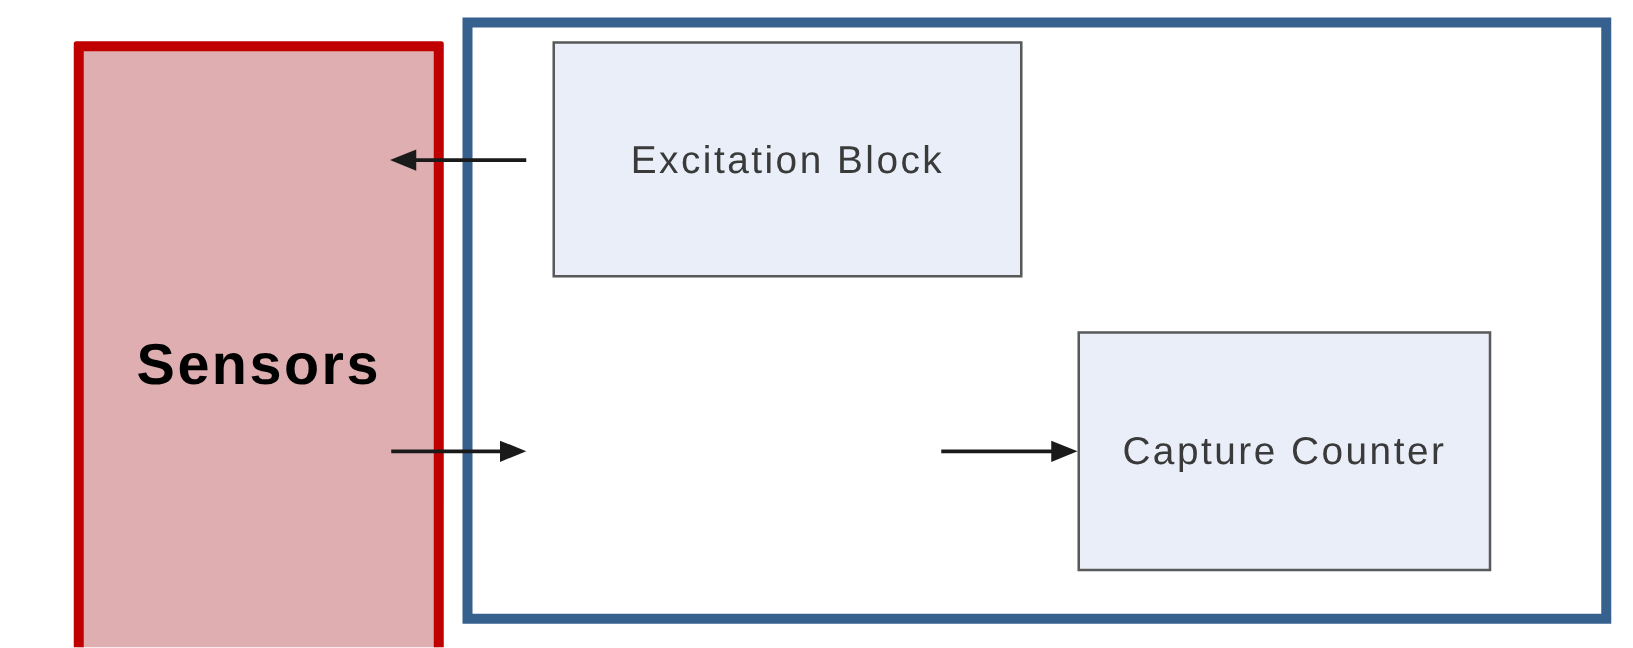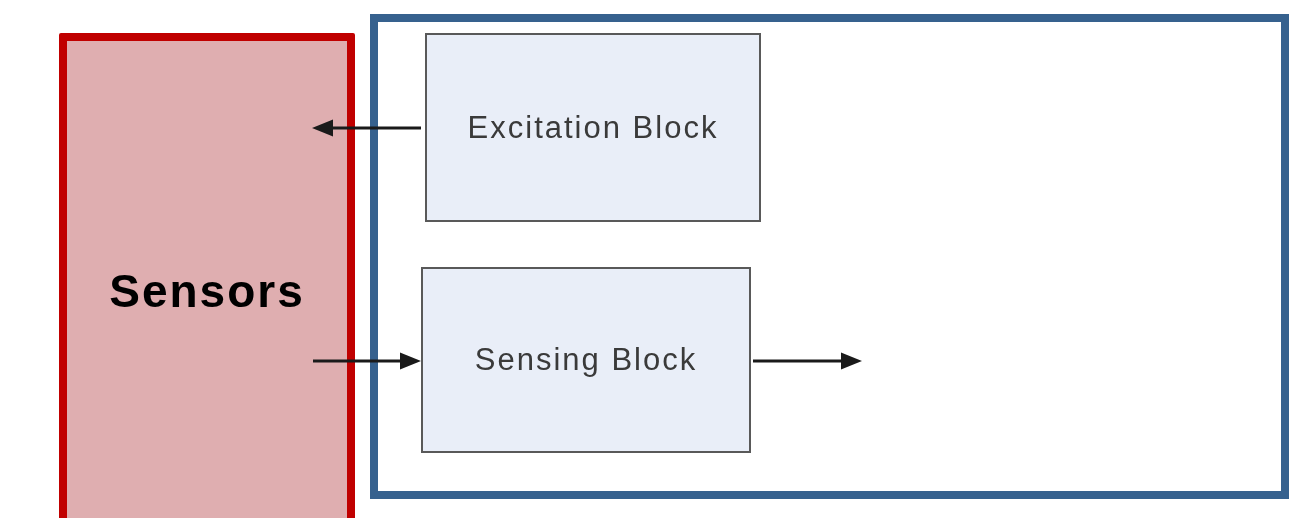--- a/index.html
+++ b/index.html
@@ -71,21 +71,21 @@
     display: flex;
     align-items: center;
     justify-content: center;
   }
   .block-label {
     font-size: 31px;
     letter-spacing: 2px;
     color: var(--block-text);
     white-space: nowrap;
   }
-  .block-excitation { left: 425px; top: 33px;  width: 336px; height: 189px; }
+  .block-excitation { left: 442px; top: 33px;  width: 376px; height: 189px; }
   .block-sensing    { left: 421px; top: 267px; width: 330px; height: 186px; }
   .block-capture    { left: 862px; top: 265px; width: 331px; height: 192px; }
 
   .arrows-layer {
     position: absolute;
     left: 0; top: 0;
     width: 1306px; height: 518px;
     pointer-events: none;
   }
   .arrow-line { stroke: var(--arrow); stroke-width: 3; }
@@ -100,24 +100,24 @@
     <span class="sensors-label">Sensors</span>
   </div>
 
   <div class="acc-container"></div>
 
 
   <div class="block block-excitation">
     <span class="block-label">Excitation Block</span>
   </div>
 
-  <div class="block block-sensing">
-    <span class="block-label">Sensing Block</span>
+
+  <div class="block block-capture">
+    <span class="block-label">Capture Counter</span>
   </div>
-
 
   <svg class="arrows-layer" viewBox="0 0 1306 518" xmlns="http://www.w3.org/2000/svg">
 
     <g>
       <line class="arrow-line" x1="421" y1="128" x2="331" y2="128"></line>
       <polygon class="arrow-head" points="312,128 333,119.5 333,136.5"></polygon>
     </g>
 
     <g>
       <line class="arrow-line" x1="313" y1="361" x2="403" y2="361"></line>

